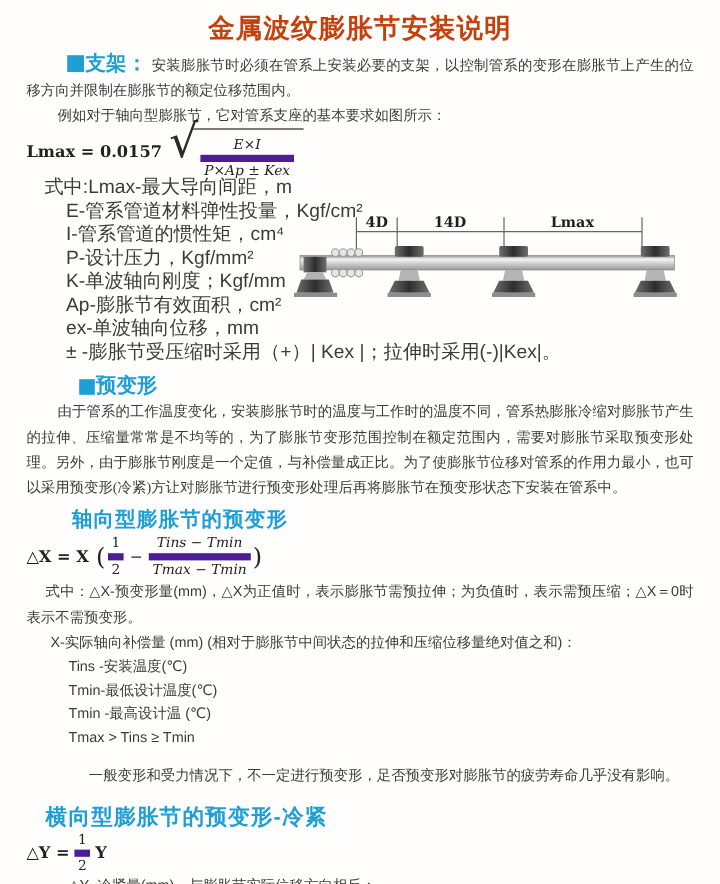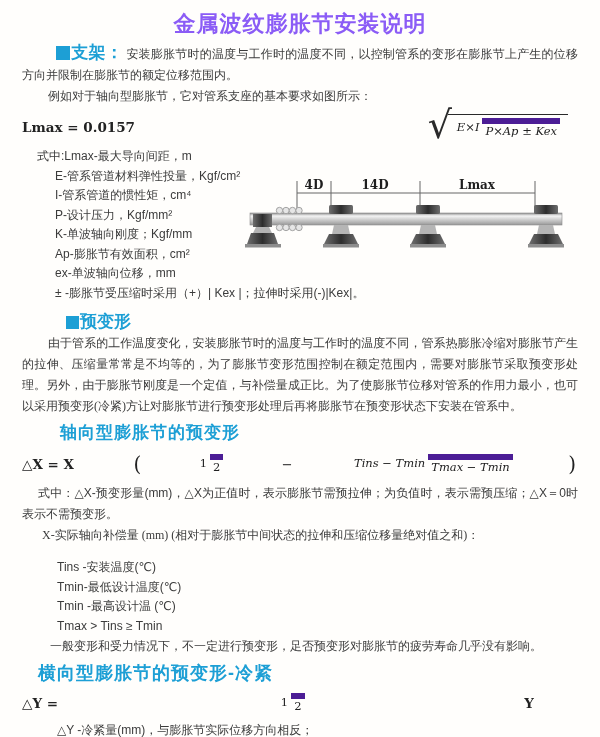--- a/index.html
+++ b/index.html
@@ -4,73 +4,73 @@
 <style>
   :root{ --accent:#1d9fd5; }
   html,body{margin:0;padding:0;background:#ffffff;}
   .page{
     width:600px;height:737px;background:#fffefc;overflow:hidden;position:relative;
     font-family:"Liberation Sans","DejaVu Sans",sans-serif;color:#3b3b3b;
   }
   .content{padding:0 22px;}
   .doc-title{
     text-align:center;font-size:22px;line-height:28px;font-weight:bold;
-    color:#8b5cf6;margin:10px 0 6px;letter-spacing:1px;
+    color:#c2410c;margin:10px 0 6px;letter-spacing:1px;
   }
   .para{font-size:12px;line-height:21px;text-align:justify;margin:0;color:#3b3b3b;}
   .para.indent{text-indent:26px;font-family:Liberation Serif, serif;}
   .p-first{margin-top:6px;}
   .sec-inline{color:var(--accent);font-size:17px;font-weight:bold;line-height:1;white-space:nowrap;}
   .sq{display:inline-block;width:14px;height:14px;background:var(--accent);vertical-align:-2px;margin-right:1px;}
   .sq.small{width:13px;height:13px;}
   .sec-head{color:var(--accent);font-size:17px;font-weight:bold;line-height:22px;margin:8px 0 0;padding-left:44px;}
   .sub-head{color:var(--accent);font-size:17px;font-weight:600;line-height:24px;margin:4px 0 0 38px;letter-spacing:1px;}
   .sub-head.lateral{margin-left:16px;font-size:18px;line-height:25px;margin-top:4px;}
 
   
-  .formula{display:flex;justify-content:space-between;align-items:center;
+  .formula{display:flex;justify-content:flex-start;align-items:center;
     font-family:"DejaVu Serif","Liberation Serif",serif;color:#222;}
   .f1{margin:2px 10px 2px 0;height:36px;}
   .f-lhs{font-weight:bold;font-size:13.5px;margin-right:4px;white-space:nowrap;}
   .sqrt{display:flex;align-items:flex-start;}
   .rad{font-size:38px;line-height:34px;font-weight:400;margin:-4px -4px 0 2px;color:#2a2a2a;}
   .radbody{border-top:1.6px solid #2a2a2a;padding:1px 8px 0 6px;margin-top:2px;}
-  .frac{display:inline-flex;flex-direction:row;align-items:center;font-size:11.5px;line-height:1.2;}
+  .frac{display:inline-flex;flex-direction:column;align-items:center;font-size:11.5px;line-height:1.2;}
   .frac .num{padding:0 3px 1px;}
   .frac .den{border-top:6px solid #4c1d95;padding:1px 3px 0;}
   .ital{font-style:italic;}
   .f2{margin:2px 0;height:34px;}
   .f3{margin:2px 40px 2px 0;height:30px;}
   .paren{font-size:20px;margin:0 2px;color:#222;}
   .op{margin:0 5px;font-size:13px;}
 
   
   .vars{position:relative;margin-top:2px;}
-  .def-line{font-size:12px;line-height:19.5px;white-space:nowrap;}
+  .def-line{font-size:16px;line-height:19.5px;white-space:nowrap;}
   .ind-0{margin-left:15px;}
   .ind-1{margin-left:33px;}
   .diagram{position:absolute;left:223px;top:28px;}
   .dim-label{font-family:"DejaVu Serif","Liberation Serif",serif;font-weight:bold;font-size:12px;fill:#1e1e1e;}
 
-  .def-x{font-size:12px;line-height:21px;margin:0 0 12px 20px;font-family:Liberation Serif, serif;}
+  .def-x{font-size:12px;line-height:21px;margin:0 0 0 20px;}
   .temp-line{font-size:12px;line-height:19.5px;margin-left:35px;}
-  .note-line{font-size:12px;line-height:21px;text-indent:28px;margin:0;}
+  .note-line{font-size:12px;line-height:21px;text-indent:28px;margin:12px;text-align:right;}
   .dy-line{font-size:12px;line-height:20px;margin:2px 0 0 35px;}
 </style>
 </head>
 <body>
 
 <div class="page">
   <div class="content">
 
     <h1 class="doc-title">金属波纹膨胀节安装说明</h1>
 
     <p class="para p-first" style="text-indent:34px;">
       <span class="sec-inline"><span class="sq"></span><span>支架：</span></span>
-      <span>安装膨胀节时的温度与工作时的温度不同，以控制管系的变形在膨胀节上产生的位移方向并限制在膨胀节的额定位移范围内。</span>
+      <span>安装膨胀节时必须在管系上安装必要的支架，以控制管系的变形在膨胀节上产生的位移方向并限制在膨胀节的额定位移范围内。</span>
     </p>
 
     <p class="para indent">例如对于轴向型膨胀节，它对管系支座的基本要求如图所示：</p>
 
     <div class="formula f1">
       <span class="f-lhs">Lmax = 0.0157</span>
       <span class="sqrt">
         <span class="rad">√</span>
         <span class="radbody">
           <span class="frac">

